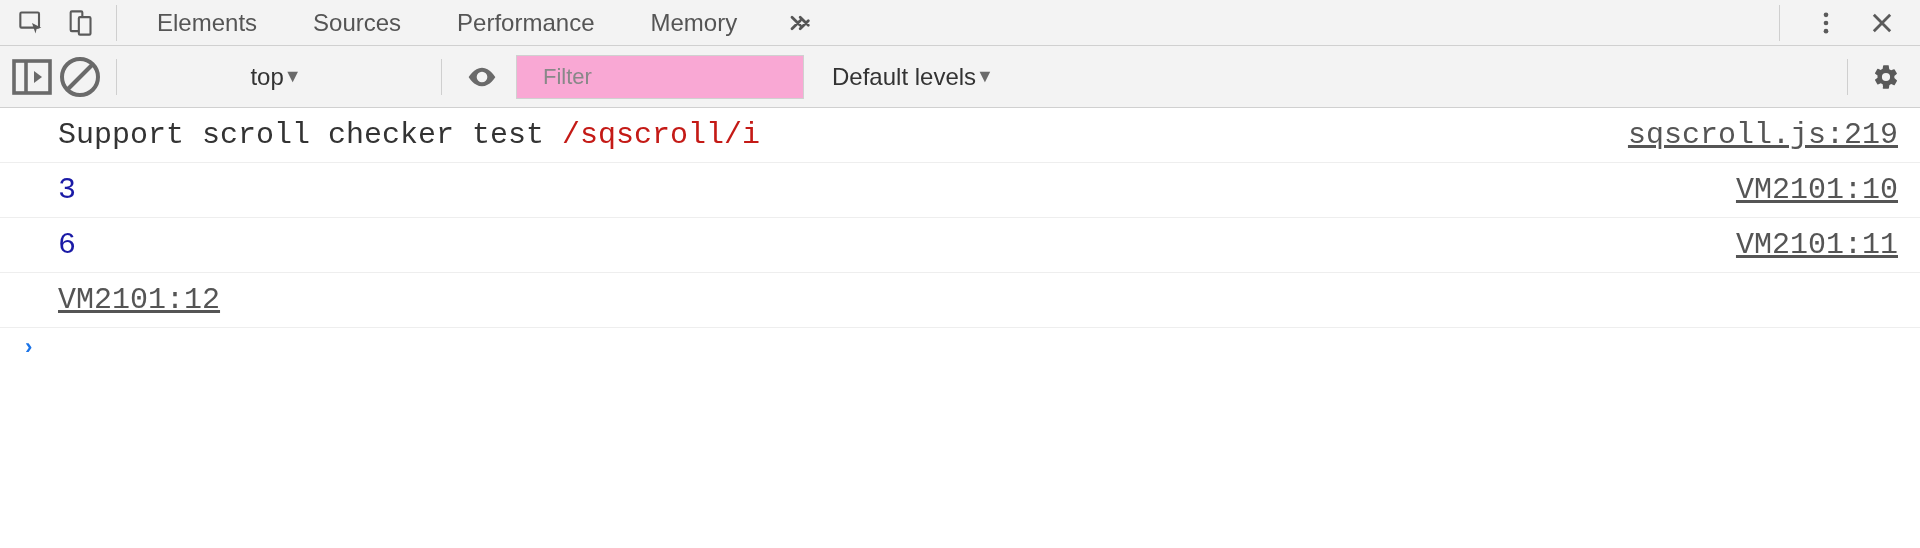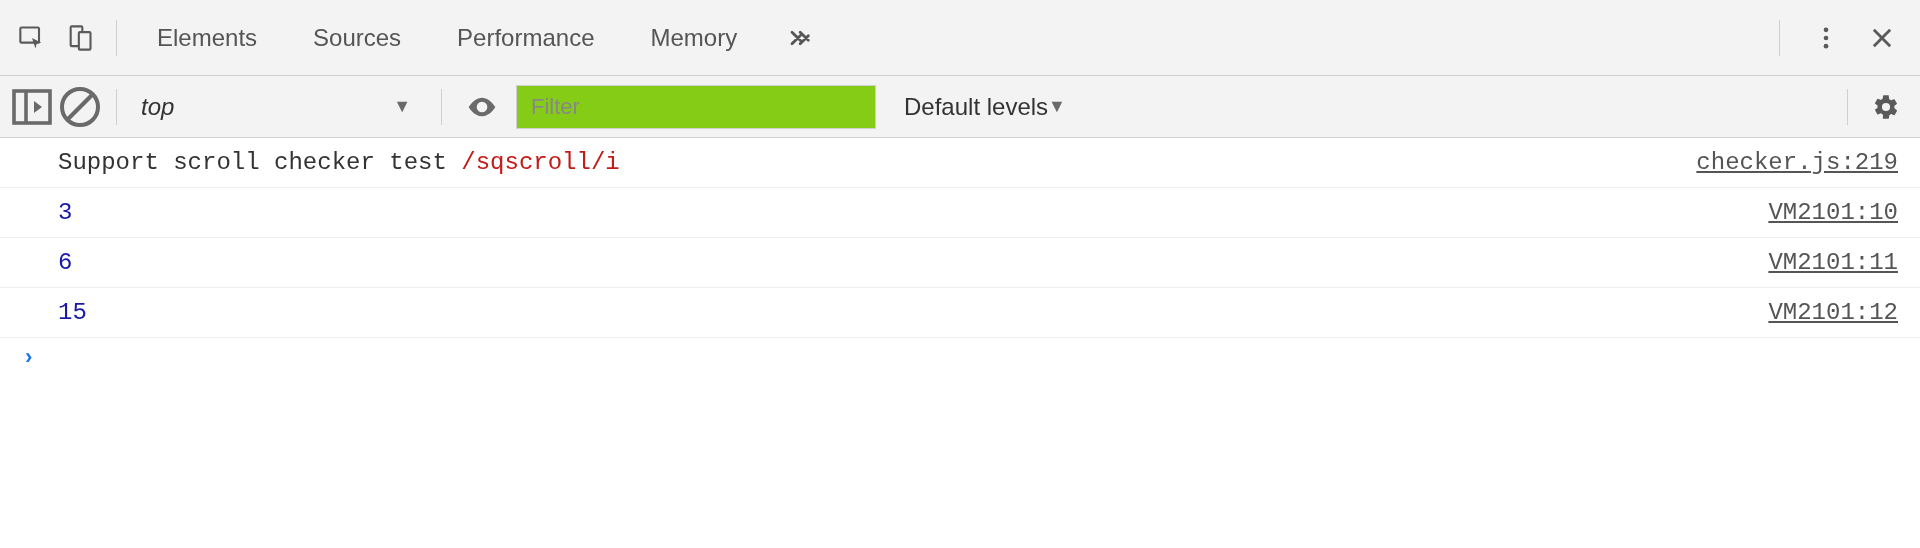--- a/index.html
+++ b/index.html
@@ -6,21 +6,21 @@
 body {
   font-family: "Segoe UI", "Helvetica Neue", Arial, sans-serif;
   font-size: 16px;
   color: #333;
   background: #fff;
   width: 1920px;
 }
 .tab-bar {
   display: flex;
   align-items: center;
-  height: 76px;
+  height: 46px;
   background: #f3f3f3;
   border-bottom: 1px solid #d0d0d0;
   padding: 0 8px;
 }
 .tab-bar .icon-btn {
   width: 48px;
   height: 60px;
   display: flex;
   align-items: center;
   justify-content: center;
@@ -87,32 +87,31 @@
 }
 .context-select {
   display: flex;
   align-items: center;
   height: 60px;
   padding: 0 18px 0 12px;
   font-size: 24px;
   color: #333;
   cursor: pointer;
   min-width: 300px;
-  justify-content: space-between;
-  font-style: italic;
+  justify-content: center;
 }
 .context-select .triangle { color: #6a6a6a; font-size: 18px; }
 .eye-btn { width: 56px; display:flex; align-items:center; justify-content:center; color:#6a6a6a; cursor:pointer; }
 .filter-input {
   height: 44px;
   border: 1px solid #d0d0d0;
-  background: #84cc16;
+  background: #f9a8d4;
   font-size: 22px;
-  padding: 0 14px;
-  width: 360px;
+  padding: 0 26px;
+  width: 288px;
   color: #333;
   margin: 0 18px 0 6px;
 }
 .filter-input::placeholder { color: #888; }
 .levels-select {
   display: flex;
   align-items: center;
   font-size: 24px;
   color: #333;
   cursor: pointer;
@@ -122,21 +121,21 @@
 .levels-select .triangle { font-size: 18px; color:#6a6a6a; }
 .toolbar-spacer { flex: 1; }
 .gear-btn {
   width: 52px; height: 60px;
   display: flex; align-items: center; justify-content: center;
   color: #5a5a5a; cursor: pointer;
 }
 
 .console-output {
   font-family: Consolas, "Courier New", monospace;
-  font-size: 24px;
+  font-size: 30px;
 }
 .console-row {
   display: flex;
   align-items: center;
   border-bottom: 1px solid #eee;
   padding: 10px 22px 10px 58px;
   min-height: 50px;
 }
 .console-row .msg { flex: 1; white-space: pre; }
 .console-row .source-link {
@@ -248,32 +247,31 @@
   <div class="gear-btn">
     <svg width="28" height="28" viewBox="0 0 24 24" fill="currentColor">
         <path d="M19.14,12.94a7.07,7.07,0,0,0,.05-.94,7.07,7.07,0,0,0-.05-.94l2.03-1.58a.5.5,0,0,0,.12-.64l-1.92-3.32a.5.5,0,0,0-.6-.22l-2.39.96a7,7,0,0,0-1.62-.94l-.36-2.54A.5.5,0,0,0,14,2h-4a.5.5,0,0,0-.49.42L9.15,4.96a7,7,0,0,0-1.62.94l-2.39-.96a.5.5,0,0,0-.6.22L2.62,8.48a.5.5,0,0,0,.12.64l2.03,1.58a7.07,7.07,0,0,0-.05.94,7.07,7.07,0,0,0,.05.94L2.74,14.16a.5.5,0,0,0-.12.64l1.92,3.32a.5.5,0,0,0,.6.22l2.39-.96a7,7,0,0,0,1.62.94l.36,2.54A.5.5,0,0,0,10,22h4a.5.5,0,0,0,.49-.42l.36-2.54a7,7,0,0,0,1.62-.94l2.39.96a.5.5,0,0,0,.6-.22l1.92-3.32a.5.5,0,0,0-.12-.64ZM12,15.5A3.5,3.5,0,1,1,15.5,12,3.5,3.5,0,0,1,12,15.5Z"></path>
       </svg>
   </div>
 </div>
 
 <div class="console-output">
   <div class="console-row">
     <div class="msg"><span>Support scroll checker test </span><span class="regex-literal">/sqscroll/i</span></div>
-    <a class="source-link">checker.js:219</a>
+    <a class="source-link">sqscroll.js:219</a>
   </div>
   <div class="console-row">
     <div class="msg"><span class="num-literal">3</span></div>
     <a class="source-link">VM2101:10</a>
   </div>
   <div class="console-row">
     <div class="msg"><span class="num-literal">6</span></div>
     <a class="source-link">VM2101:11</a>
   </div>
   <div class="console-row">
-    <div class="msg"><span class="num-literal">15</span></div>
     <a class="source-link">VM2101:12</a>
   </div>
 </div>
 
 <div class="console-prompt">
   <span class="chevron">›</span>
   <input style="">
 </div>
 
 </body></html>

